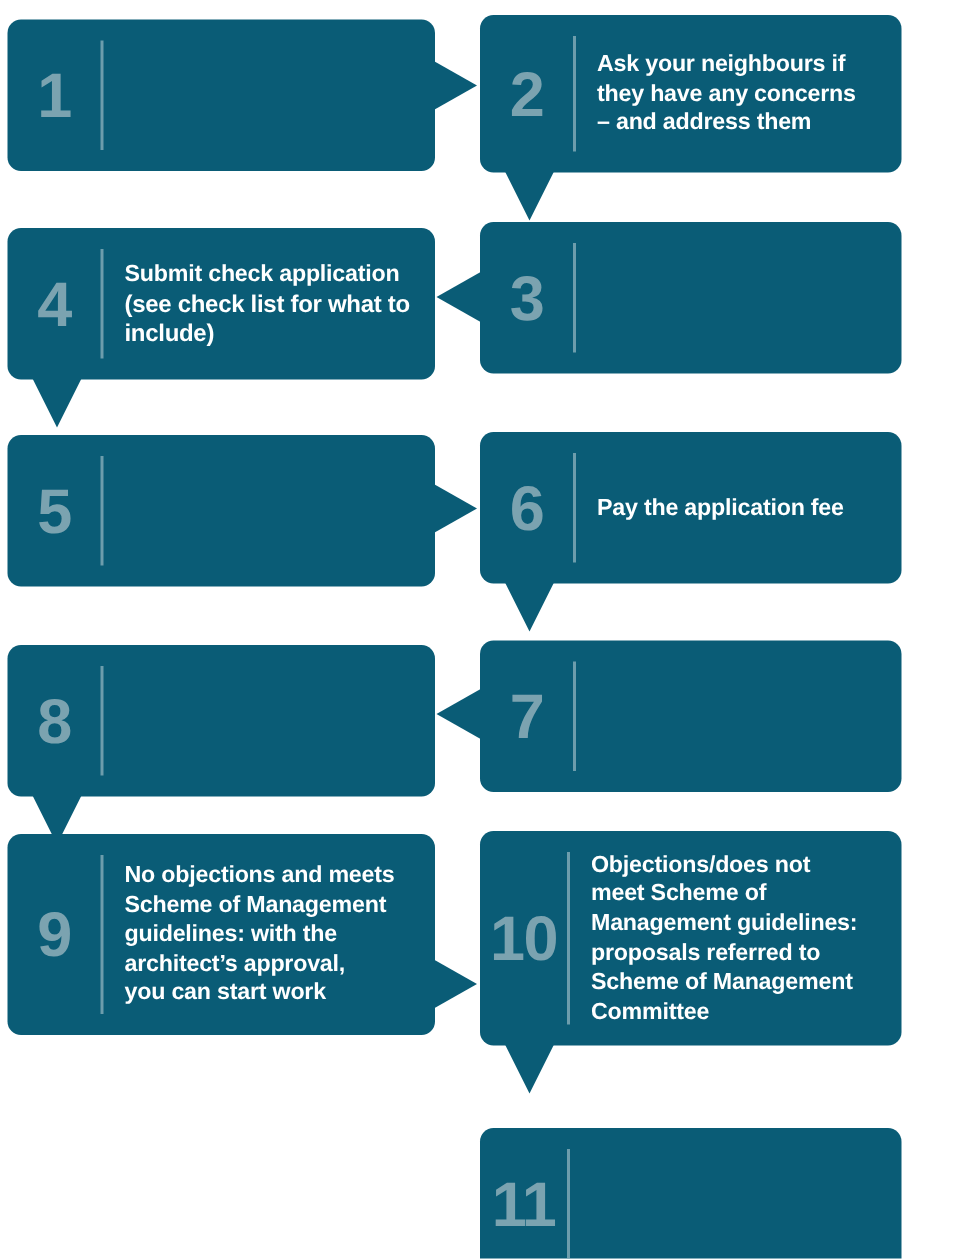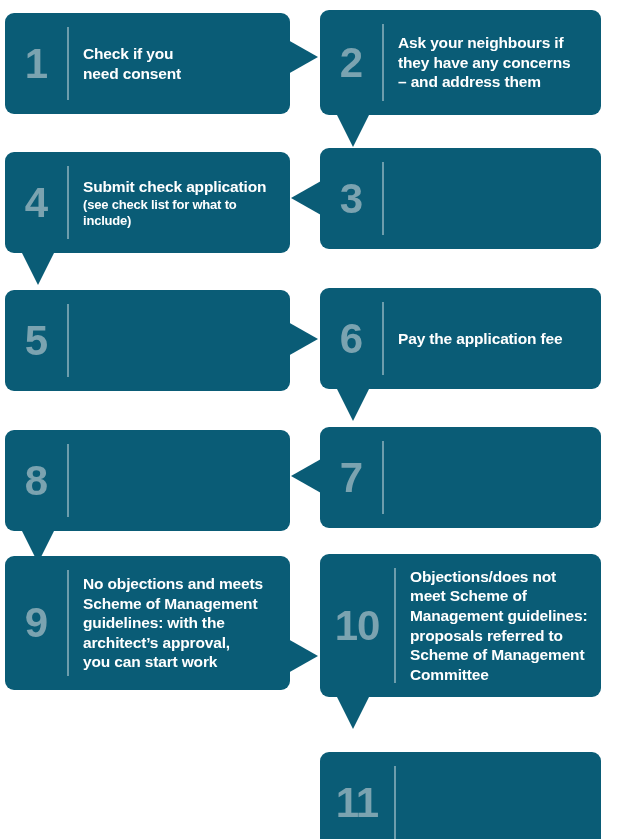--- a/index.html
+++ b/index.html
@@ -24,21 +24,21 @@
     flex:0 0 auto;
     color:#7ba3b0;
     font-weight:700;
     font-size:42px;
     line-height:1;
     text-align:center;
     letter-spacing:-1px;
     -webkit-font-smoothing:antialiased;
   }
   .num-w1{width:62px;}
-  .num-w2{width:74px;}
+  .num-w2{width:58px;}
   .divider{
     flex:0 0 auto;
     width:2px;
     align-self:stretch;
     background:#8fb3bf;
     opacity:.75;
     margin:14px 0;
   }
   .step-body{
     flex:1 1 auto;
@@ -47,21 +47,21 @@
   }
   .step-text{
     color:#ffffff;
     font-size:15.5px;
     font-weight:700;
     line-height:1.26;
     letter-spacing:-0.15px;
   }
   .step-sub{
     color:#ffffff;
-    font-size:13px;
+    font-size:16px;
     font-weight:700;
     line-height:1.2;
     letter-spacing:-0.2px;
     margin-top:1px;
   }
 
   
   .arrow{position:absolute;width:0;height:0;}
   .arrow-right{
     border-top:17px solid transparent;
@@ -80,23 +80,20 @@
   }
 </style>
 </head>
 <body>
 
 <div id="flow">
     <div class="arrow arrow-right" style="left: 288px; top: 40px;"></div>
     <div class="step" style="left: 5px; top: 13px; width: 285px; height: 101px;">
       <div class="step-num num-w1">1</div>
       <div class="divider"></div>
-      <div class="step-body">
-        <div class="step-text">Check if you<br>need consent</div>
-      </div>
     </div>
     <div class="arrow arrow-down" style="left: 336px; top: 113px;"></div>
     <div class="step" style="left: 320px; top: 10px; width: 281px; height: 105px;">
       <div class="step-num num-w1">2</div>
       <div class="divider"></div>
       <div class="step-body">
         <div class="step-text">Ask your neighbours if<br>they have any concerns<br>– and address them</div>
       </div>
     </div>
     <div class="arrow arrow-left" style="left: 291px; top: 181px;"></div>

